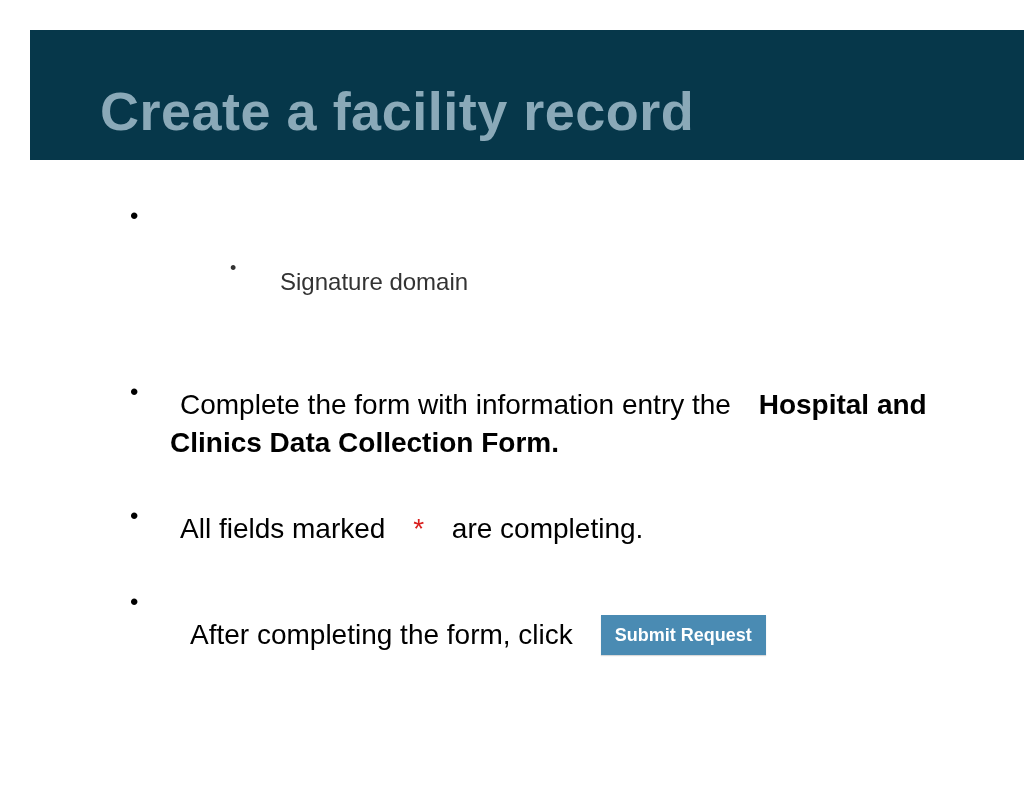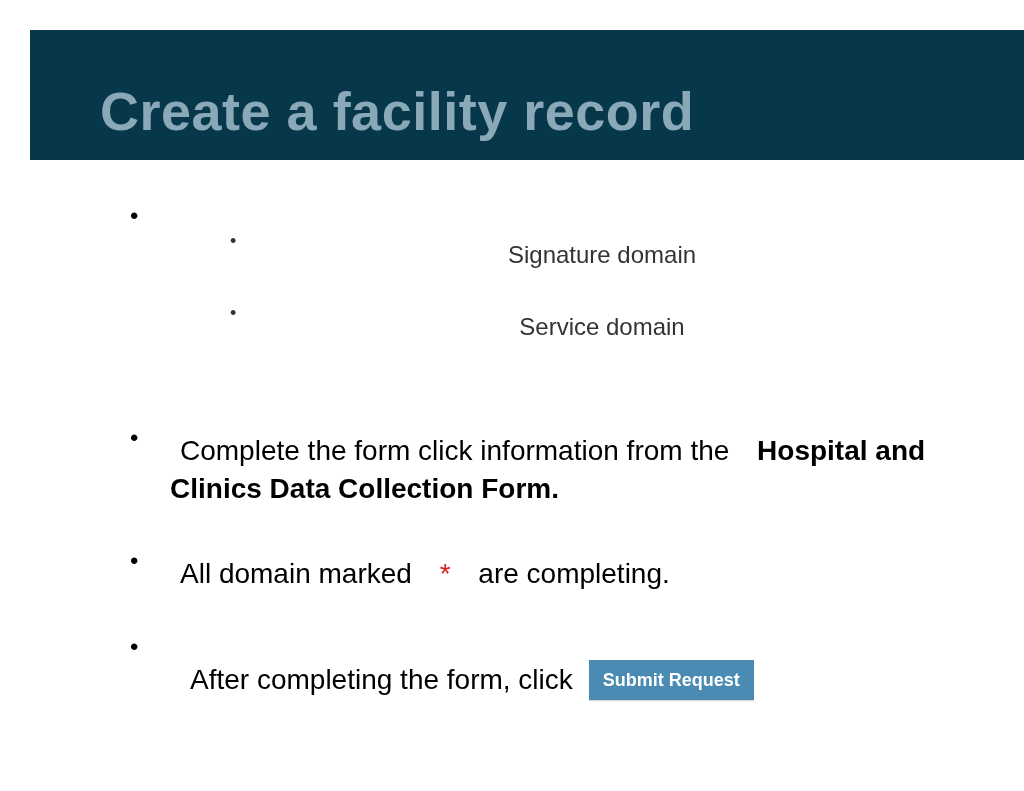--- a/index.html
+++ b/index.html
@@ -5,65 +5,64 @@
   * { margin: 0; padding: 10px; box-sizing: border-box; }
   html, body { width: 1024px; height: 791px; font-family: "Century Gothic", "Gill Sans", "Trebuchet MS", sans-serif; background: #fff; color: #000; }
   .slide { width: 1024px; height: 791px; position: relative; }
   .header-band { background: #06374a; padding: 40px 60px 8px 60px; }
   .title { color: #8aa9b8; font-size: 54px; font-weight: 700; letter-spacing: 0.5px; }
   .subtitle { color: #06374a; font-size: 46px; font-weight: 400; padding: 8px 60px 0 60px; }
   .body { padding: 30px 60px 0 90px; font-size: 28px; line-height: 1.35; }
   ul.main { list-style: none; }
   ul.main > li { position: relative; padding-left: 40px; margin-bottom: 28px; }
   ul.main > li::before { content: "•"; position: absolute; left: 0; top: 0; font-size: 24px; }
-  ul.sub { list-style: none; margin-top: 9px; text-align: center; }
+  ul.sub { list-style: none; margin-top: 36px; }
   ul.sub > li { position: relative; padding-left: 40px; margin-left: 50px; margin-bottom: 20px; font-size: 24px; color: #333; }
   ul.sub > li::before { content: "•"; position: absolute; left: 0; top: 0; font-size: 18px; }
   .bold { font-weight: 700; }
   .asterisk { color: #d9201f; }
   .btn {
     display: inline-block;
     background: #4a8bb3;
     color: #fff;
     font-family: "Segoe UI", Arial, sans-serif;
     font-size: 18px;
     font-weight: 600;
     padding: 8px 14px;
     border-radius: 0;
     vertical-align: middle;
     margin-left: 6px;
     box-shadow: 0 1px 1px rgba(0,0,0,0.15);
   }
-  .inline-row { display: flex; align-items: center; flex-wrap: wrap; gap: 0; }
+  .inline-row { display: flex; align-items: center; flex-wrap: wrap; gap: 12px; }
 </style>
 </head>
 <body>
 <div class="slide">
 
   <div class="header-band">
     <div class="title">Create a facility record</div>
   </div>
 
   <div class="body">
     <ul class="main">
 
       <li>
         <ul class="sub">
           <li><span>Signature domain</span></li>
-          <li><span>Service domain</span></li>
         </ul>
       </li>
 
       <li>
-        <span>Complete the form click information from the </span>
+        <span>Complete the form with information entry the </span>
         <span class="bold">Hospital and Clinics Data Collection Form.</span>
       </li>
 
       <li>
-        <span>All domain marked </span><span class="asterisk">*</span><span> are completing.</span>
+        <span>All fields marked </span><span class="asterisk">*</span><span> are completing.</span>
       </li>
 
       <li>
         <span class="inline-row">
           <span>After completing the form, click</span>
           <span class="btn">Submit Request</span>
         </span>
       </li>
 
     </ul>

